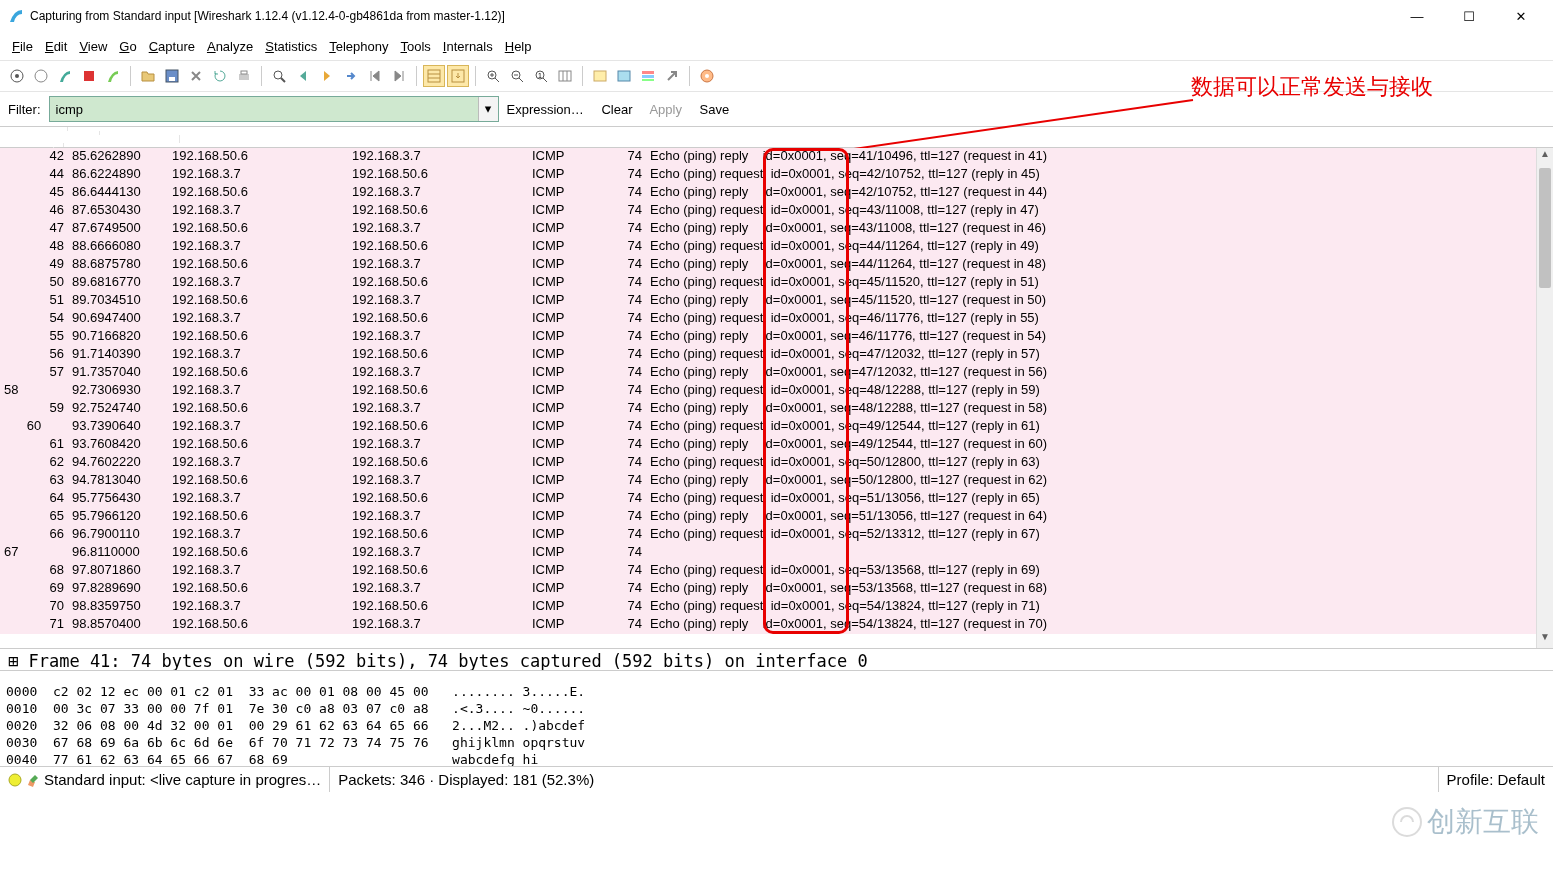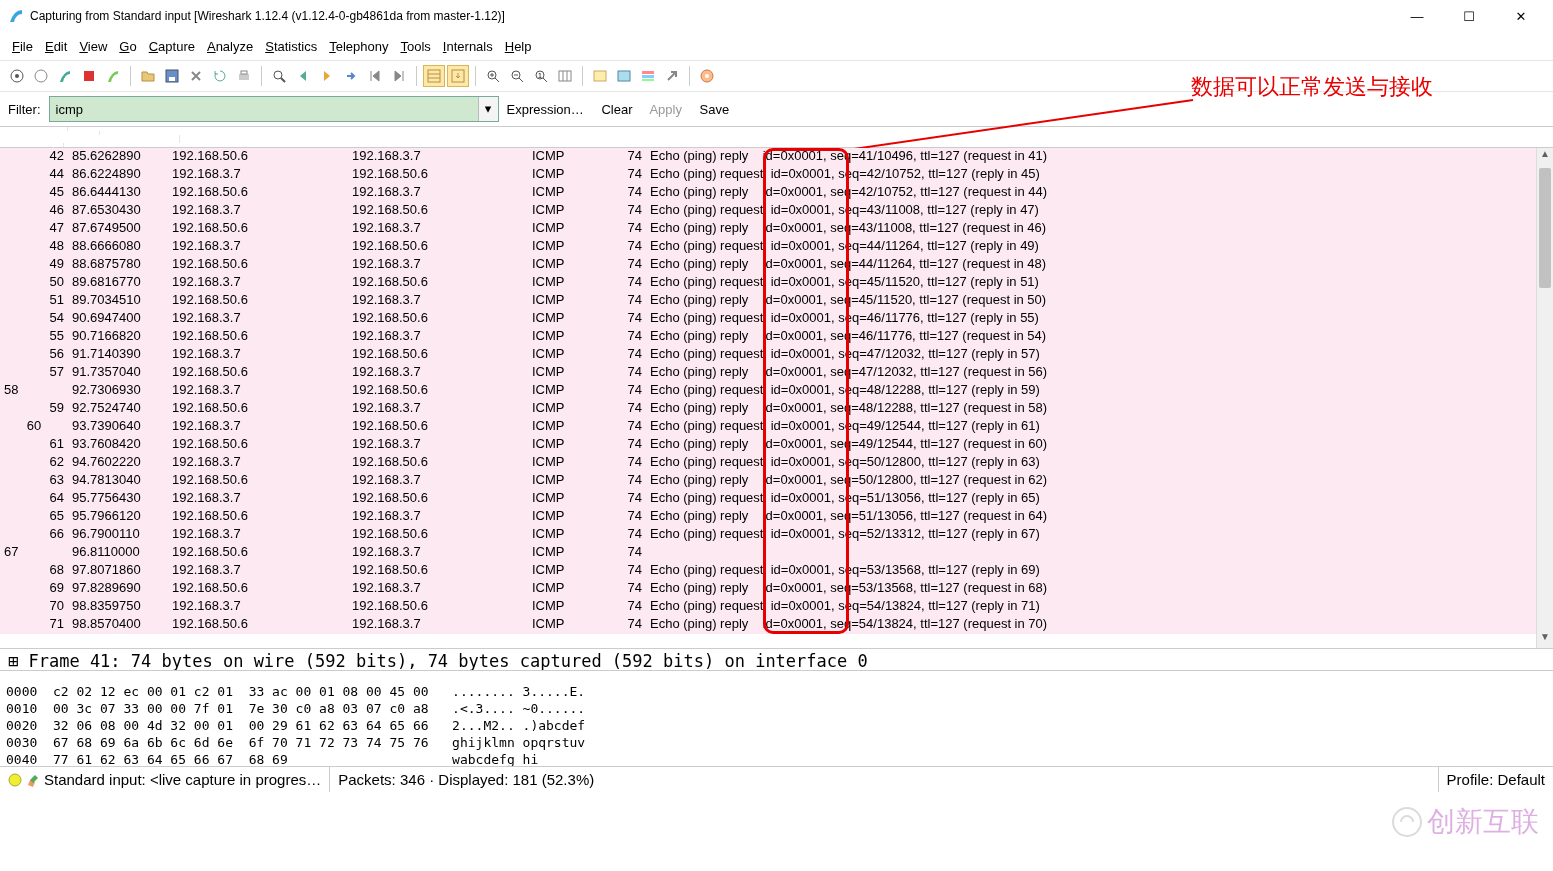--- a/index.html
+++ b/index.html
@@ -40,21 +40,21 @@
 .hl-box { position: absolute; top: 0; left: 763px; width: 86px; border: 3px solid #e80000; border-radius: 10px; pointer-events: none; }
 .tree { border-top: 1px solid #ccc; padding: 2px 8px; font-family: Consolas, monospace; font-size: 17px; height: 22px; overflow: hidden; }
 .hex { border-top: 1px solid #ccc; padding: 12px 6px; font-family: Consolas, monospace; font-size: 13px; white-space: pre; line-height: 17px; height: 96px; overflow: hidden; }
 .statusbar { display: flex; align-items: center; border-top: 1px solid #ccc; height: 26px; font-size: 15px; }
 .statusbar .sseg { padding: 0 8px; border-right: 1px solid #ccc; height: 100%; display: flex; align-items: center; }
 .statusbar .sseg:last-child { border-right: none; margin-left: auto; }
 .sicon { width: 14px; height: 14px; margin-right: 4px; }
 .scrollbar-v { position: absolute; right: 0; top: 0; bottom: 0; width: 17px; background: #f0f0f0; border-left: 1px solid #ddd; }
 .scrollbar-v .thumb { position: absolute; left: 2px; right: 2px; top: 20px; height: 120px; background: #c1c1c1; border-radius: 2px; }
 .scrollbar-v .arr { position: absolute; left: 0; right: 0; height: 17px; text-align: center; font-size: 10px; color: #606060; }
-.watermark { position:absolute; right: 14px; bottom: 30px; font-size: 28px; color: #a21caf; opacity: .35; font-family: sans-serif; pointer-events: none; display:flex; align-items:center; gap:4px;}
+.watermark { position:absolute; right: 14px; bottom: 30px; font-size: 28px; color: #0c4a6e; opacity: .35; font-family: sans-serif; pointer-events: none; display:flex; align-items:center; gap:4px;}
 </style>
 </head>
 <body>
 
 <div class="titlebar">
   <svg class="icon" viewBox="0 0 16 16">
       <path fill="#3aa6dd" d="M2 14 Q6 2 14 2 L14 6 Q8 6 6 14 Z"></path>
     </svg>
   <div class="title">Capturing from Standard input   [Wireshark 1.12.4  (v1.12.4-0-gb4861da from master-1.12)]</div>
   <div class="winbtns">

